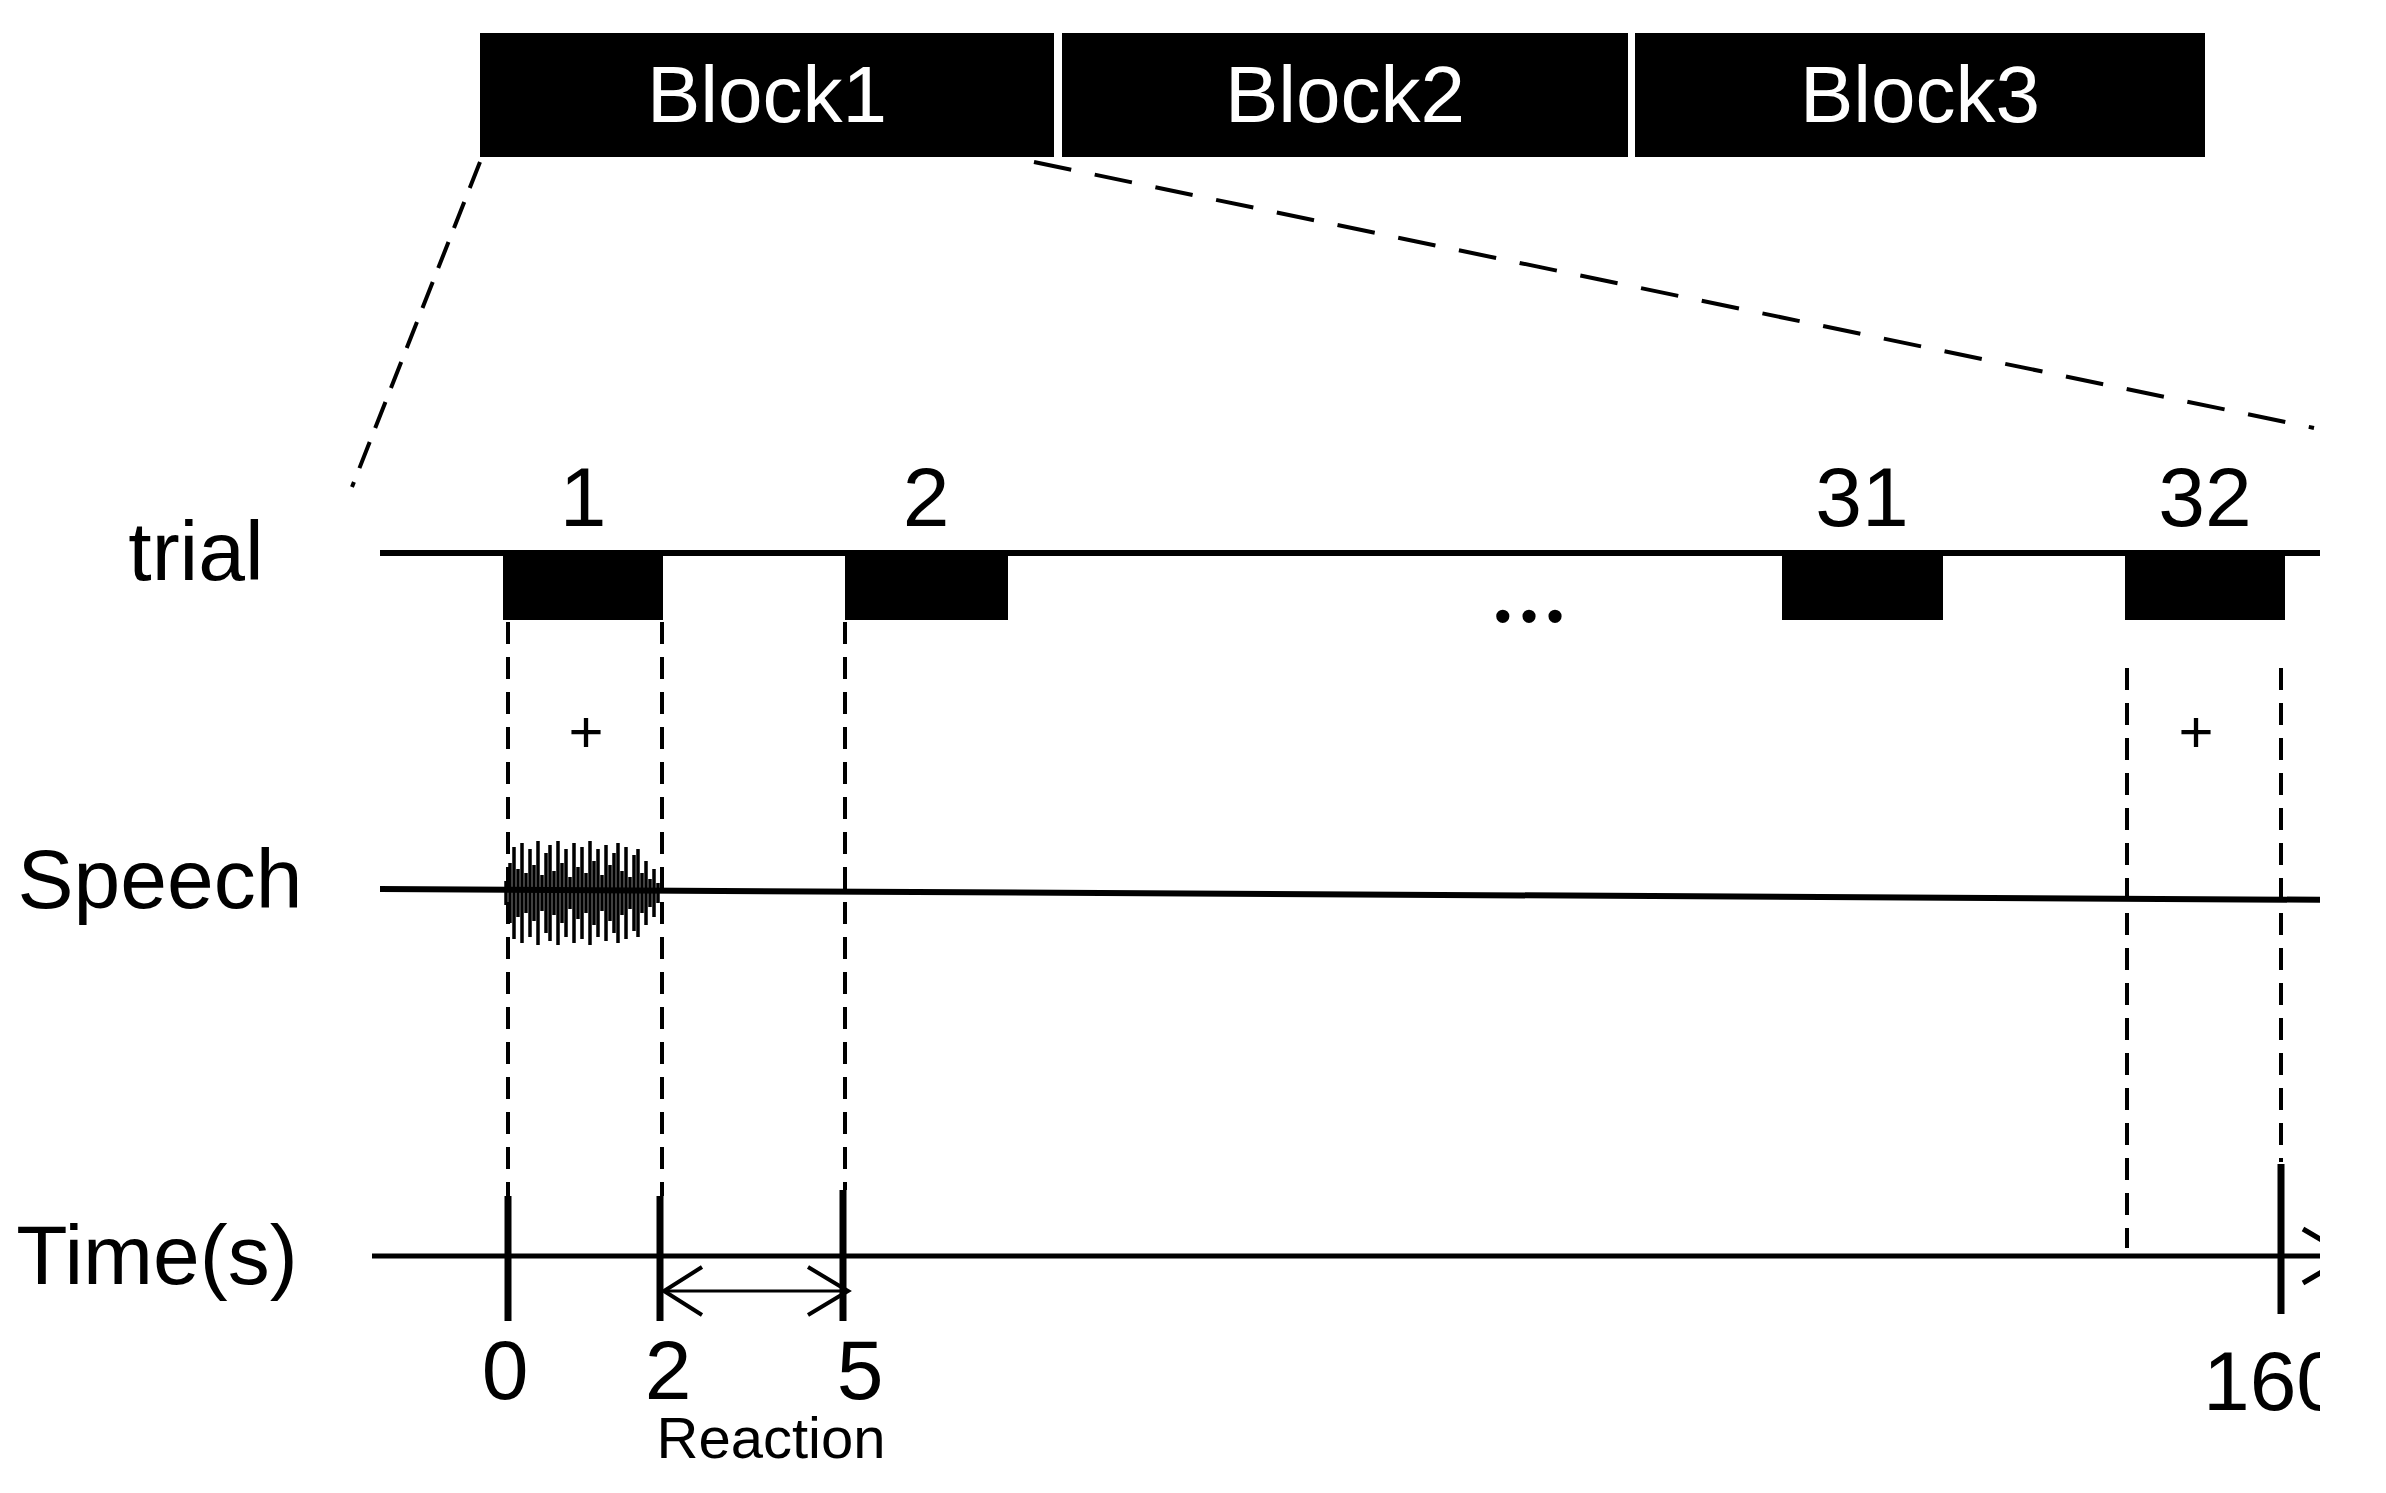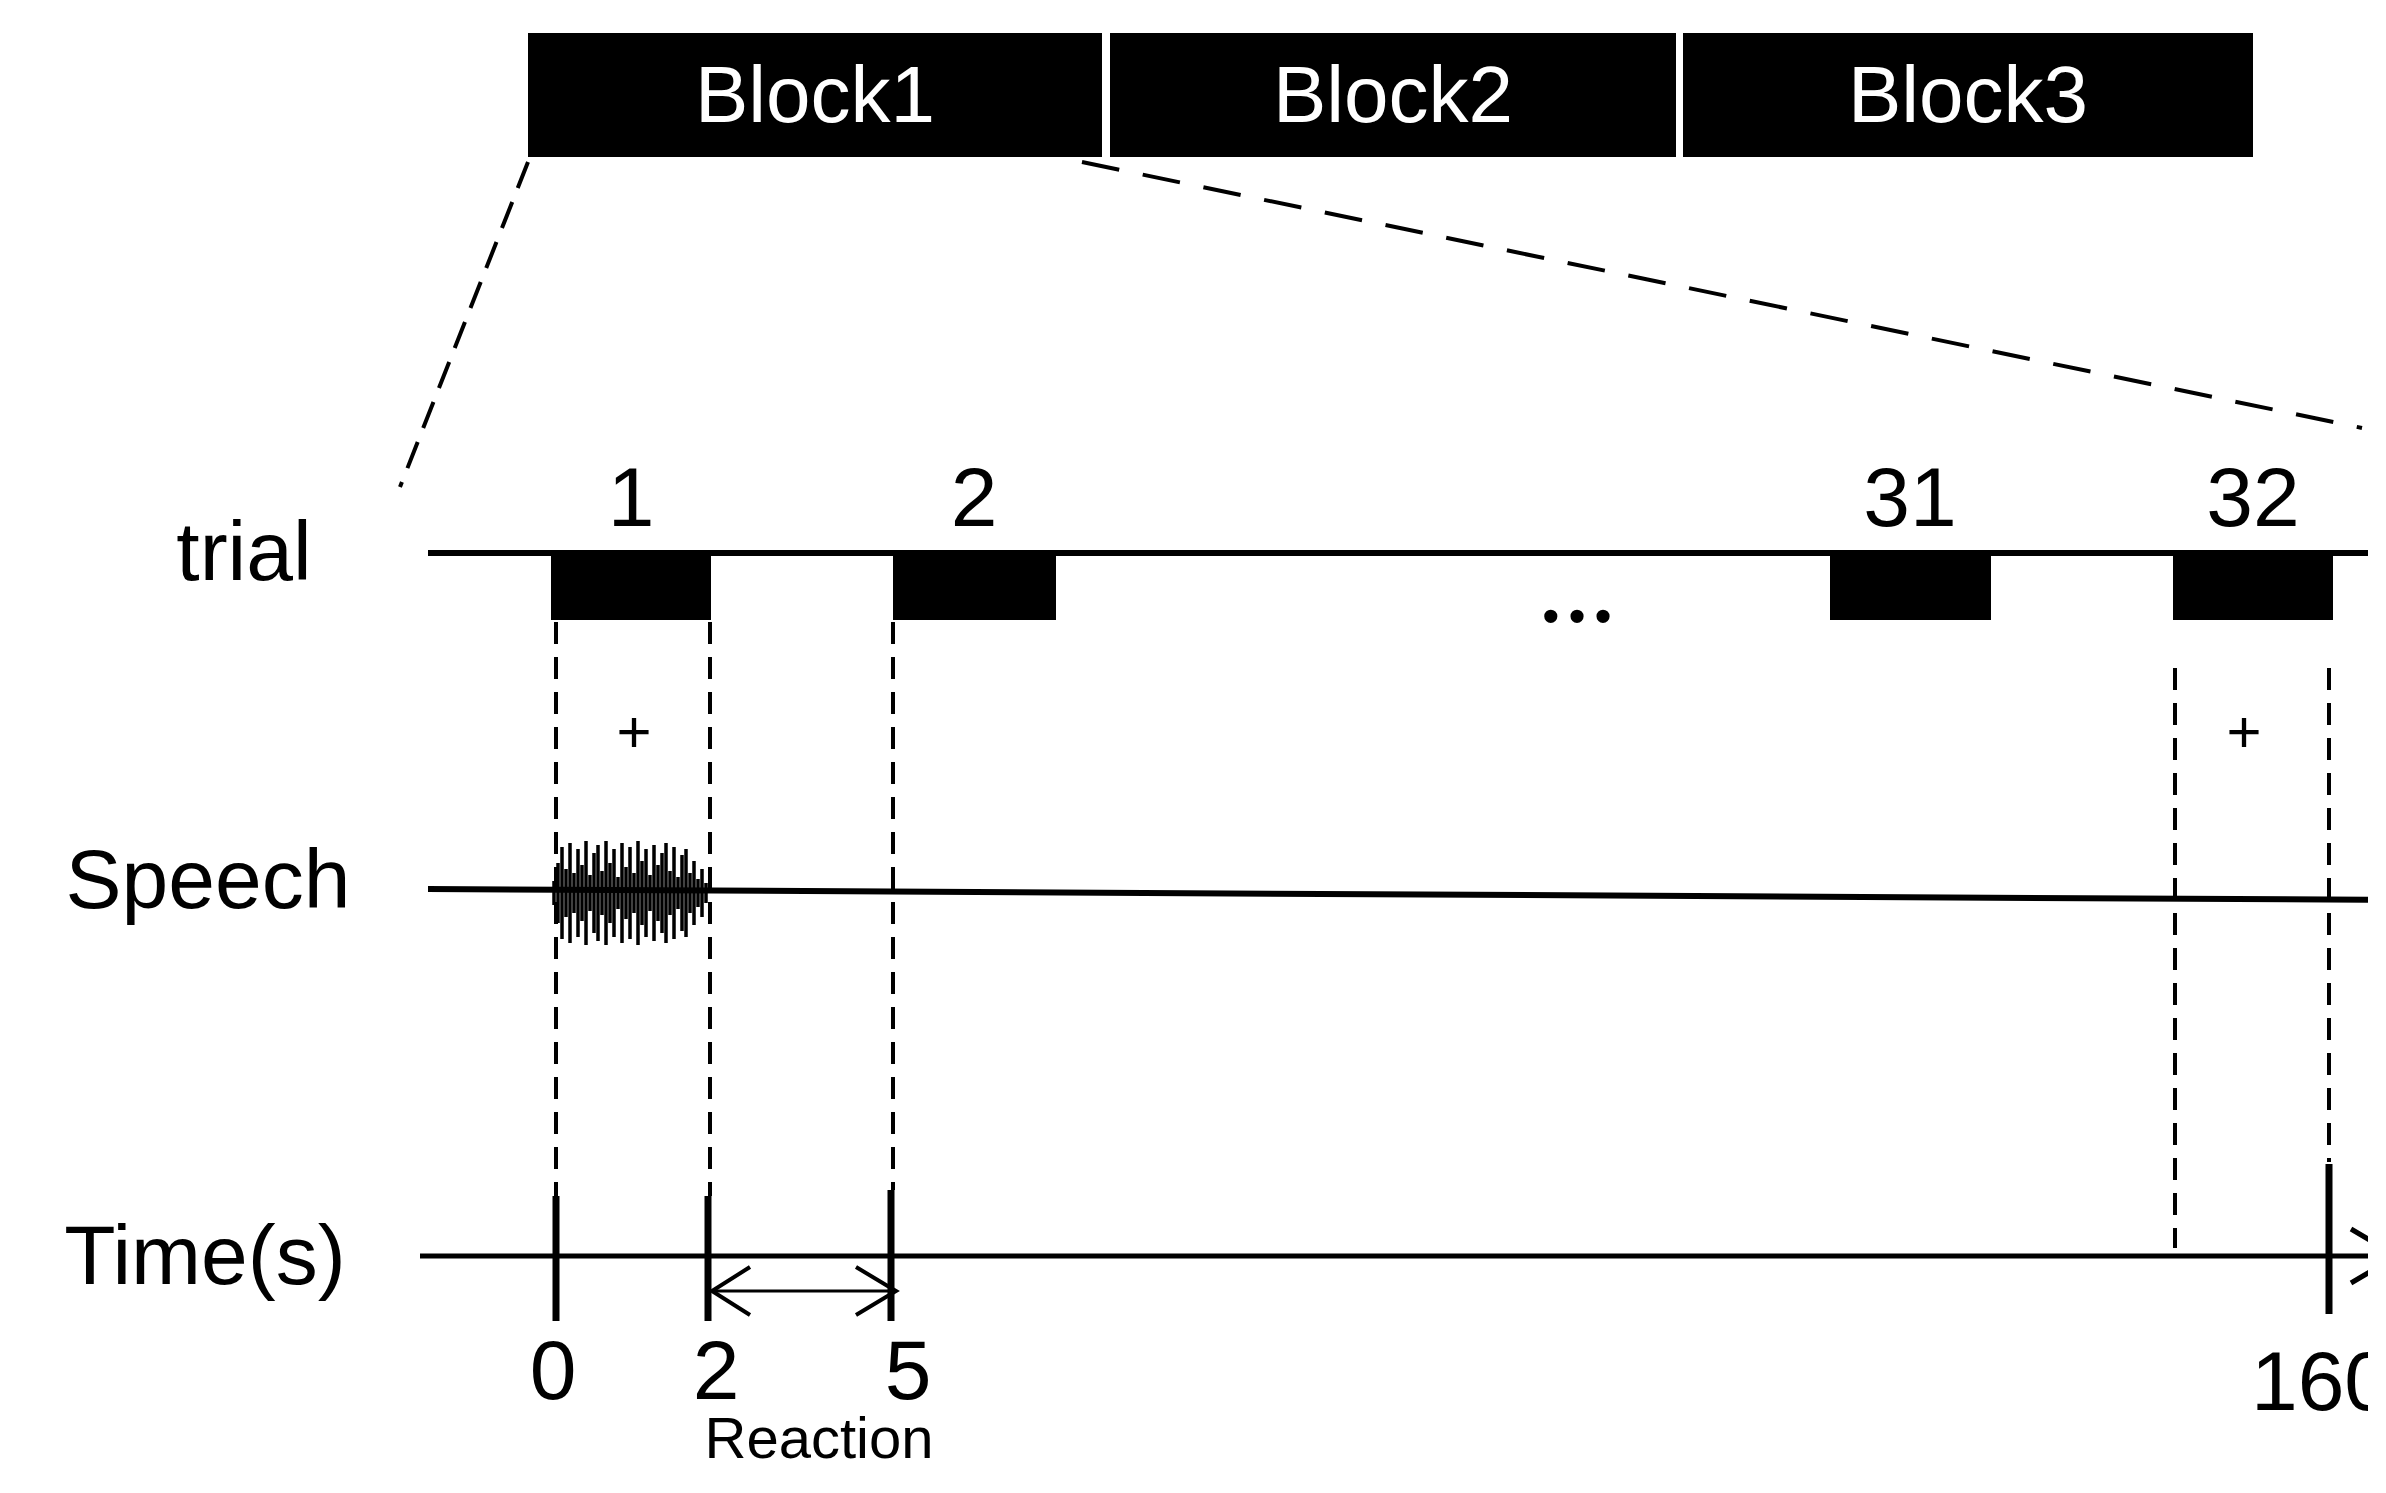--- a/index.html
+++ b/index.html
@@ -1,17 +1,17 @@
 <!DOCTYPE html>
 <html><head>
 <meta charset="utf-8">
 <style>
   html,body{margin:0;padding:0;background:#ffffff;}
   .stage{position:relative;width:2320px;height:1493px;background:#ffffff;overflow:hidden;
-         font-family:"Liberation Sans",sans-serif;margin-left:48px;}
+         font-family:"Liberation Sans",sans-serif;}
   svg{position:absolute;left:0;top:0;}
   text{font-family:"Liberation Sans",sans-serif;fill:#000000;}
   .blk-label{font-size:80px;fill:#ffffff;}
   .row-label{font-size:84px;}
   .trial-num{font-size:84px;}
   .tick-label{font-size:84px;}
   .reaction-label{font-size:58px;}
   .plus{font-size:60px;}
   .dots{font-size:46px;font-weight:bold;letter-spacing:10px;}
 </style>

